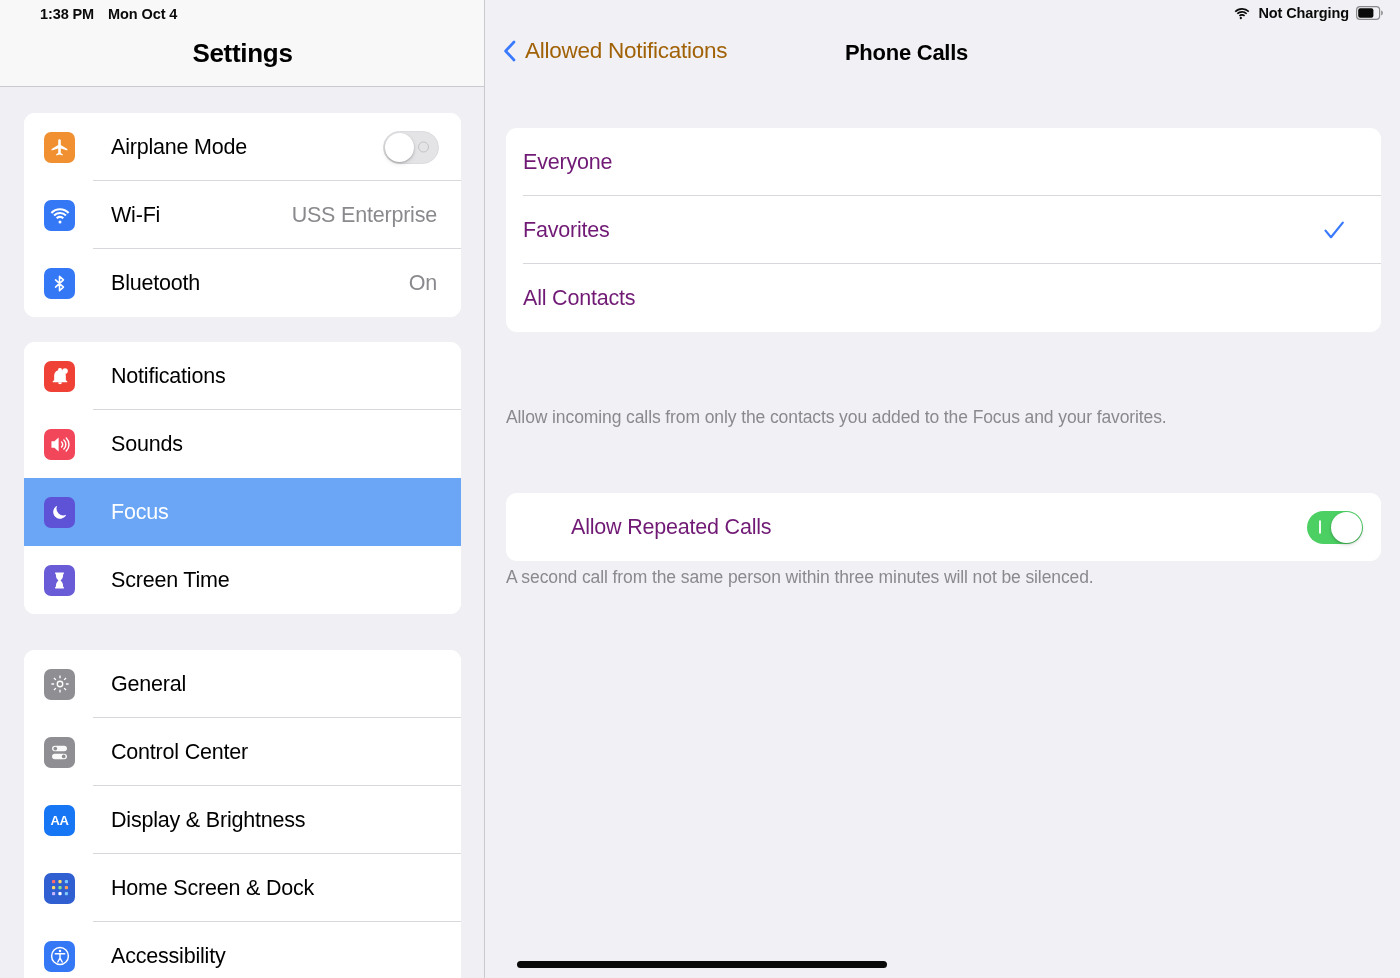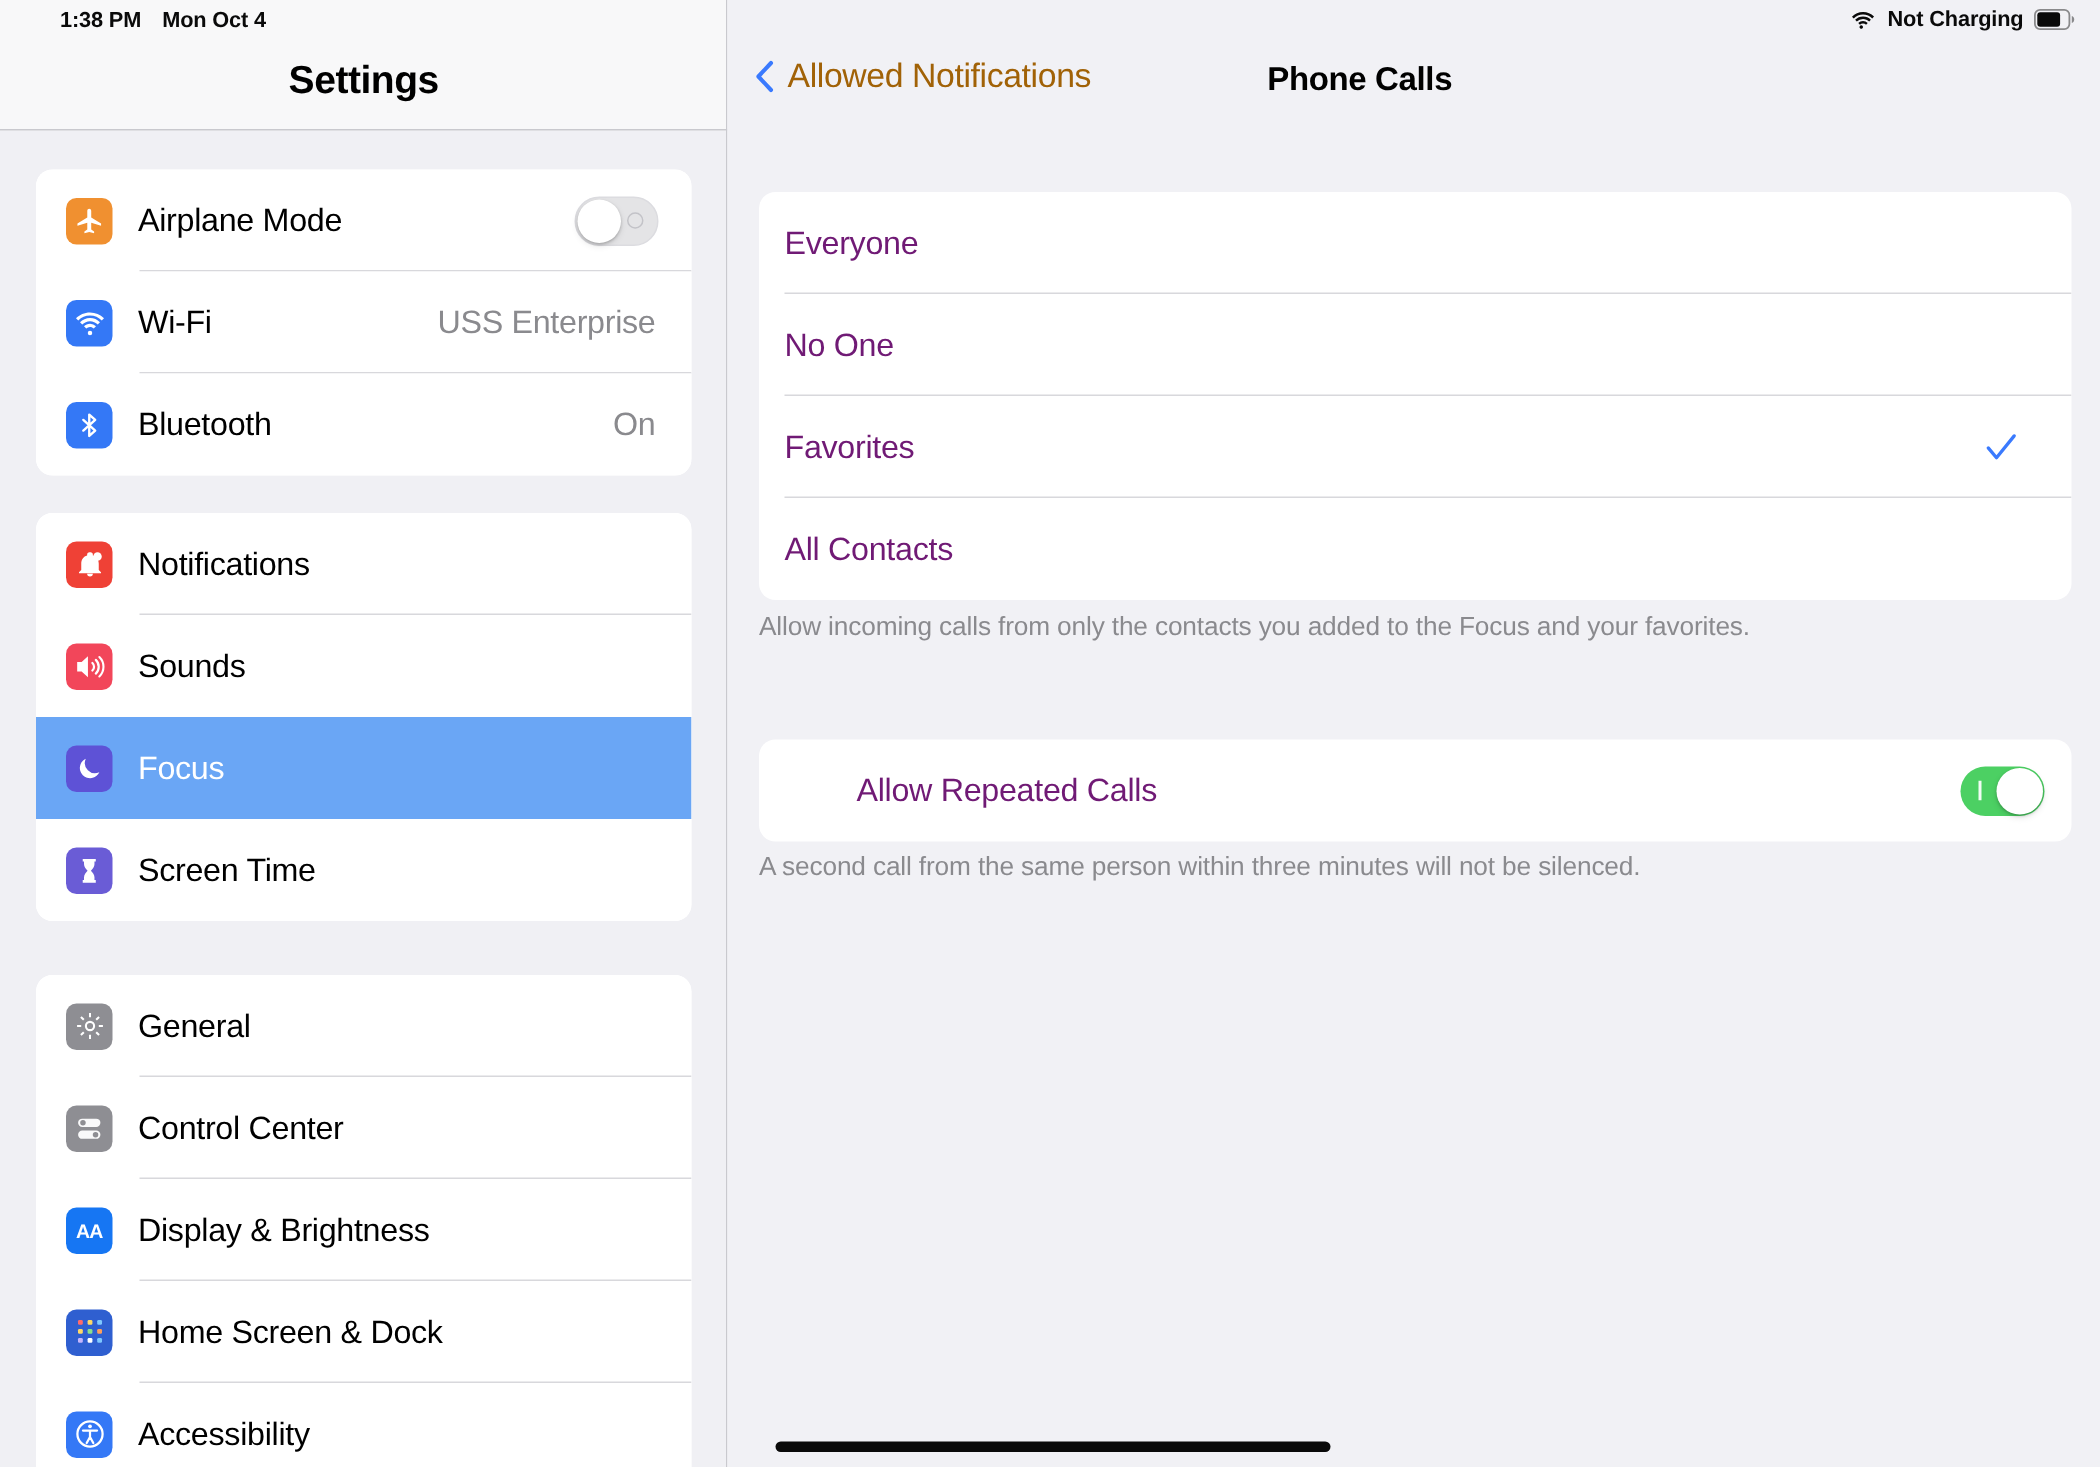--- a/index.html
+++ b/index.html
@@ -67,21 +67,21 @@
   }
 
   .sb-icon{
     width:31px; height:31px; border-radius:7px;
     flex:0 0 31px;
     display:flex; align-items:center; justify-content:center;
     color:#fff;
     overflow:hidden;
   }
   .sb-label{
-    margin-left:17px;
+    margin-left:36px;
     font-size:21.5px; color:#000;
     letter-spacing:-0.2px;
     white-space:nowrap;
   }
   .sb-row.selected .sb-label{ color:#fff; }
   .sb-value{
     margin-left:auto; margin-right:24px;
     font-size:21.5px; color:#8a8a8e;
     letter-spacing:-0.2px;
   }
@@ -406,24 +406,20 @@
       <div class="d-title">Phone Calls</div>
     </div>
 
     <div class="card" style="top:128px;">
 
       <div class="opt-row">
         <span class="opt-label">Everyone</span>
         <span class="sep"></span>
       </div>
 
-      <div class="opt-row">
-        <span class="opt-label">No One</span>
-        <span class="sep"></span>
-      </div>
 
       <div class="opt-row">
         <span class="opt-label">Favorites</span>
         <span class="checkmk">
           <svg class="gl" width="24" height="24" viewBox="0 0 24 24" fill="none" stroke="#3a7afe" stroke-width="2.2" stroke-linecap="round" stroke-linejoin="round">
               <path d="M3.5 12.6 9 19.2 20.8 4.6"></path>
             </svg>
         </span>
         <span class="sep"></span>
       </div>

